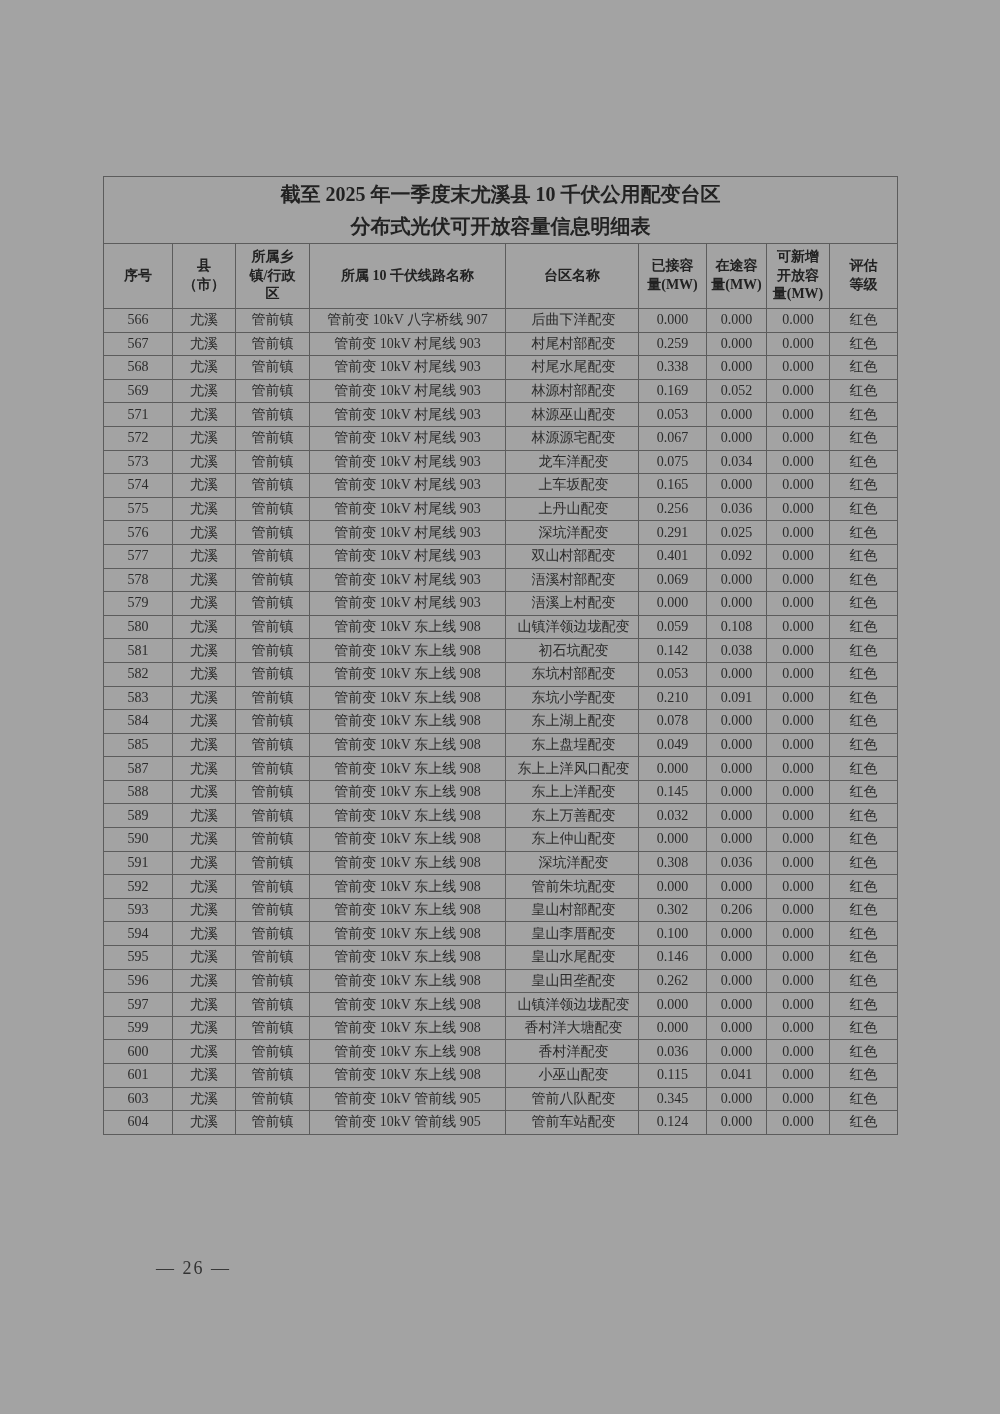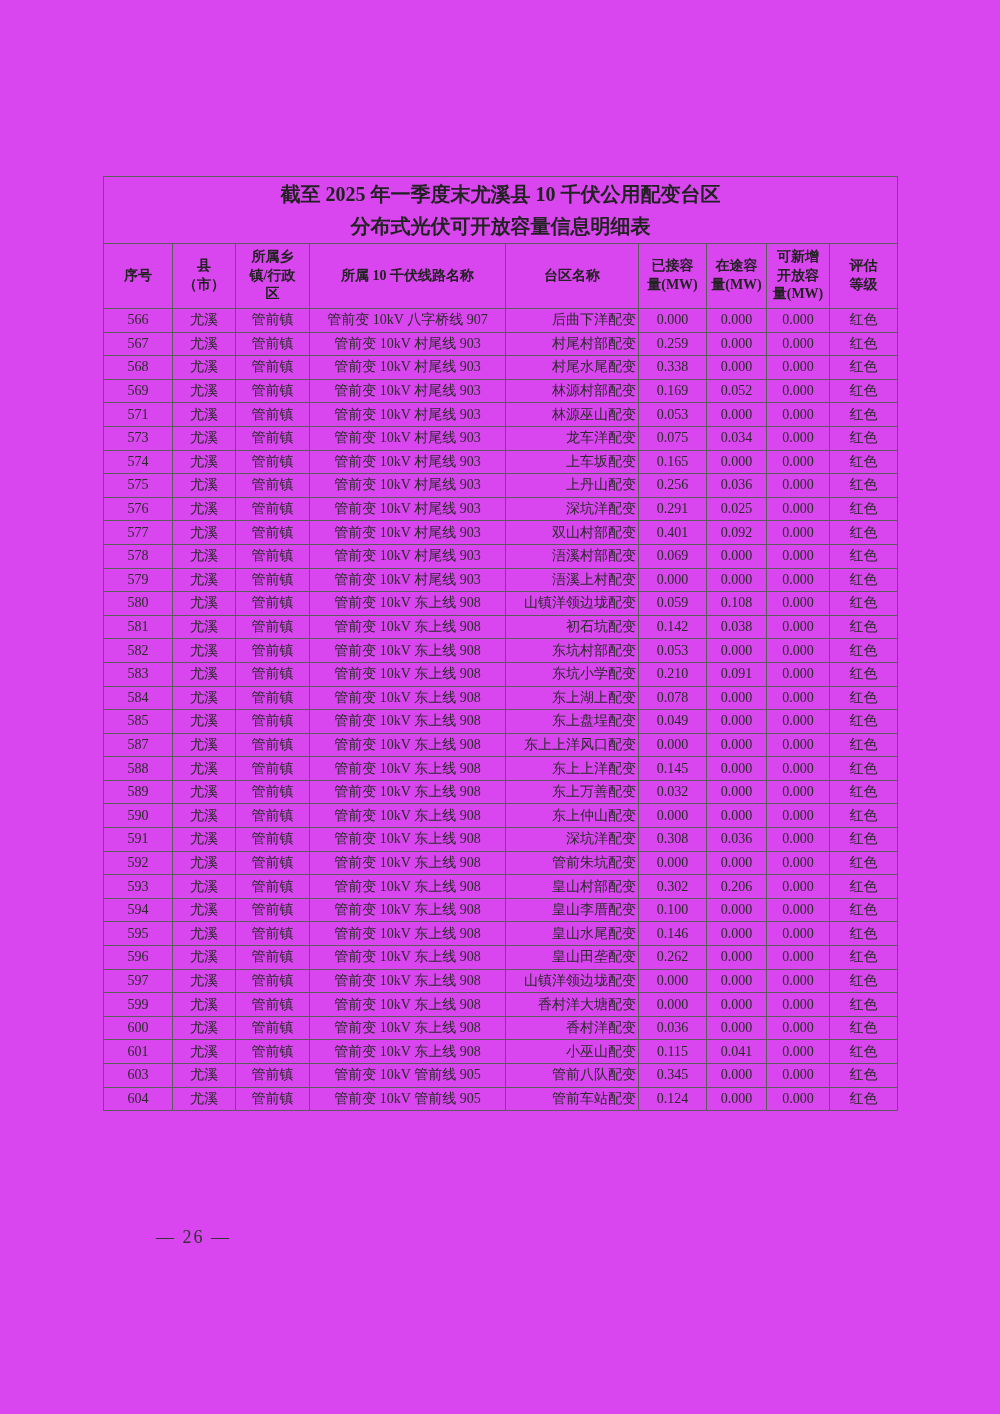--- a/index.html
+++ b/index.html
@@ -6,21 +6,21 @@
     margin: 0;
     padding: 0;
     background: #fbfaf7;
     font-family: "Liberation Serif", "DejaVu Serif", serif;
     color: #2b2b2b;
   }
   .page {
     position: relative;
     width: 1000px;
     height: 1414px;
-    background: #d946ef;
+    background: #a3a3a3;
     overflow: hidden;
   }
   table.capacity-table {
     position: absolute;
     left: 103px;
     top: 176px;
     width: 794px;
     border-collapse: collapse;
     table-layout: fixed;
   }
@@ -50,27 +50,27 @@
   }
   tbody td {
     height: 22.6px;
     font-size: 14px;
     line-height: 1;
     text-align: center;
     white-space: nowrap;
     color: #2b2b2b;
   }
   tbody td.c4 {
-    text-align: right;
+    text-align: center;
     padding-left: 5px;
   }
   .page-footer {
     position: absolute;
     left: 156px;
-    top: 1227px;
+    top: 1258px;
     font-size: 18px;
     letter-spacing: 2px;
     color: #333;
   }
 </style>
 </head>
 <body>
 
 <div class="page">
 
@@ -163,20 +163,31 @@
           <td class="c1">尤溪</td>
           <td class="c2">管前镇</td>
           <td class="c3">管前变 10kV 村尾线 903</td>
           <td class="c4">林源巫山配变</td>
           <td class="c5">0.053</td>
           <td class="c6">0.000</td>
           <td class="c7">0.000</td>
           <td class="c8">红色</td>
         </tr>
         <tr>
+          <td class="c0">572</td>
+          <td class="c1">尤溪</td>
+          <td class="c2">管前镇</td>
+          <td class="c3">管前变 10kV 村尾线 903</td>
+          <td class="c4">林源源宅配变</td>
+          <td class="c5">0.067</td>
+          <td class="c6">0.000</td>
+          <td class="c7">0.000</td>
+          <td class="c8">红色</td>
+        </tr>
+        <tr>
           <td class="c0">573</td>
           <td class="c1">尤溪</td>
           <td class="c2">管前镇</td>
           <td class="c3">管前变 10kV 村尾线 903</td>
           <td class="c4">龙车洋配变</td>
           <td class="c5">0.075</td>
           <td class="c6">0.034</td>
           <td class="c7">0.000</td>
           <td class="c8">红色</td>
         </tr>

